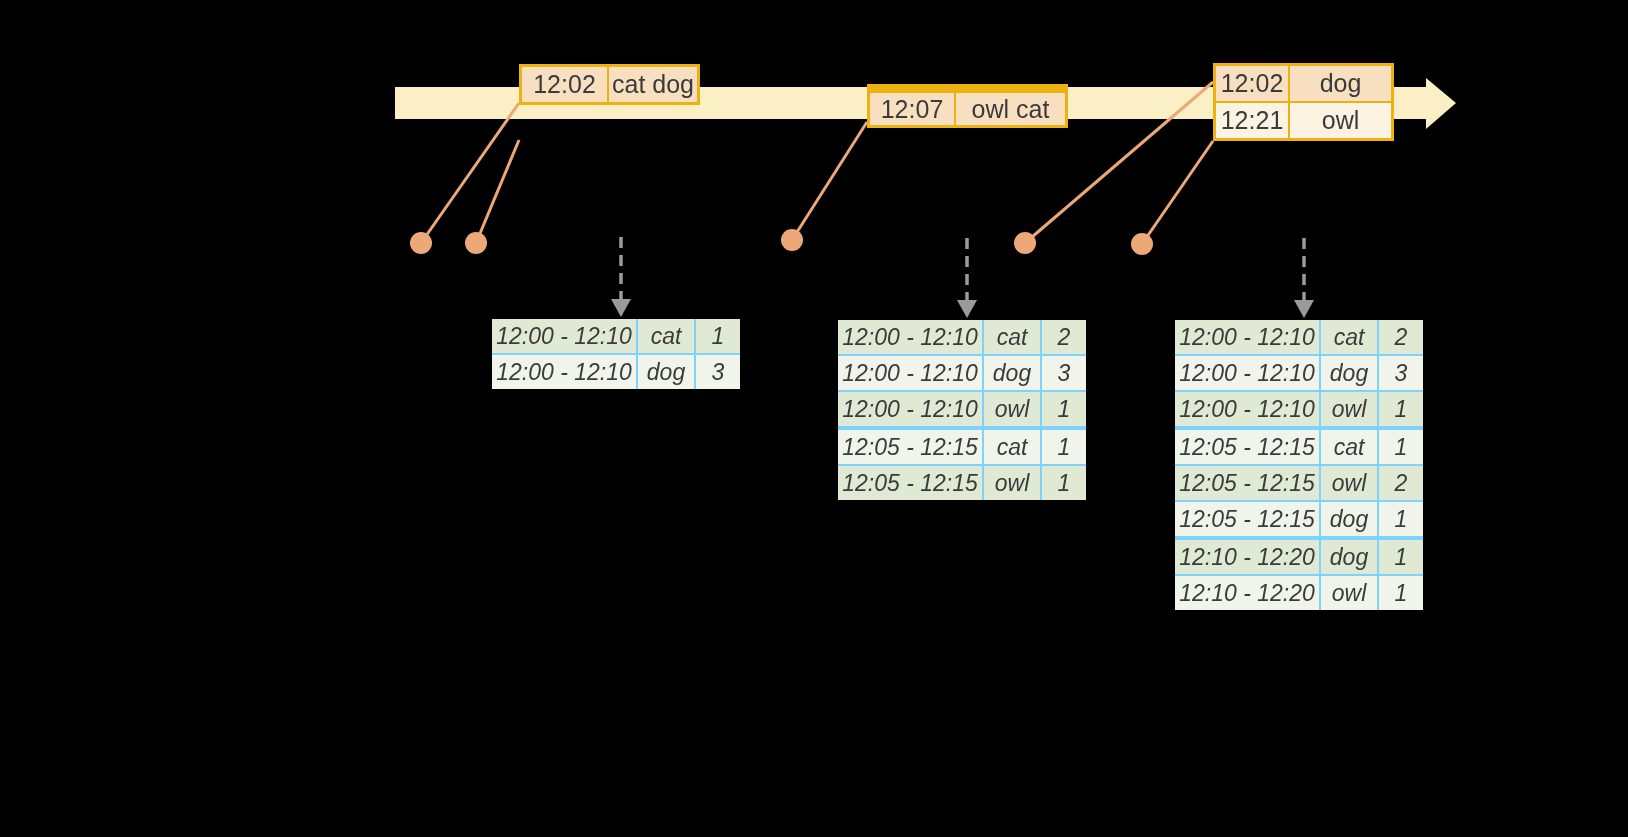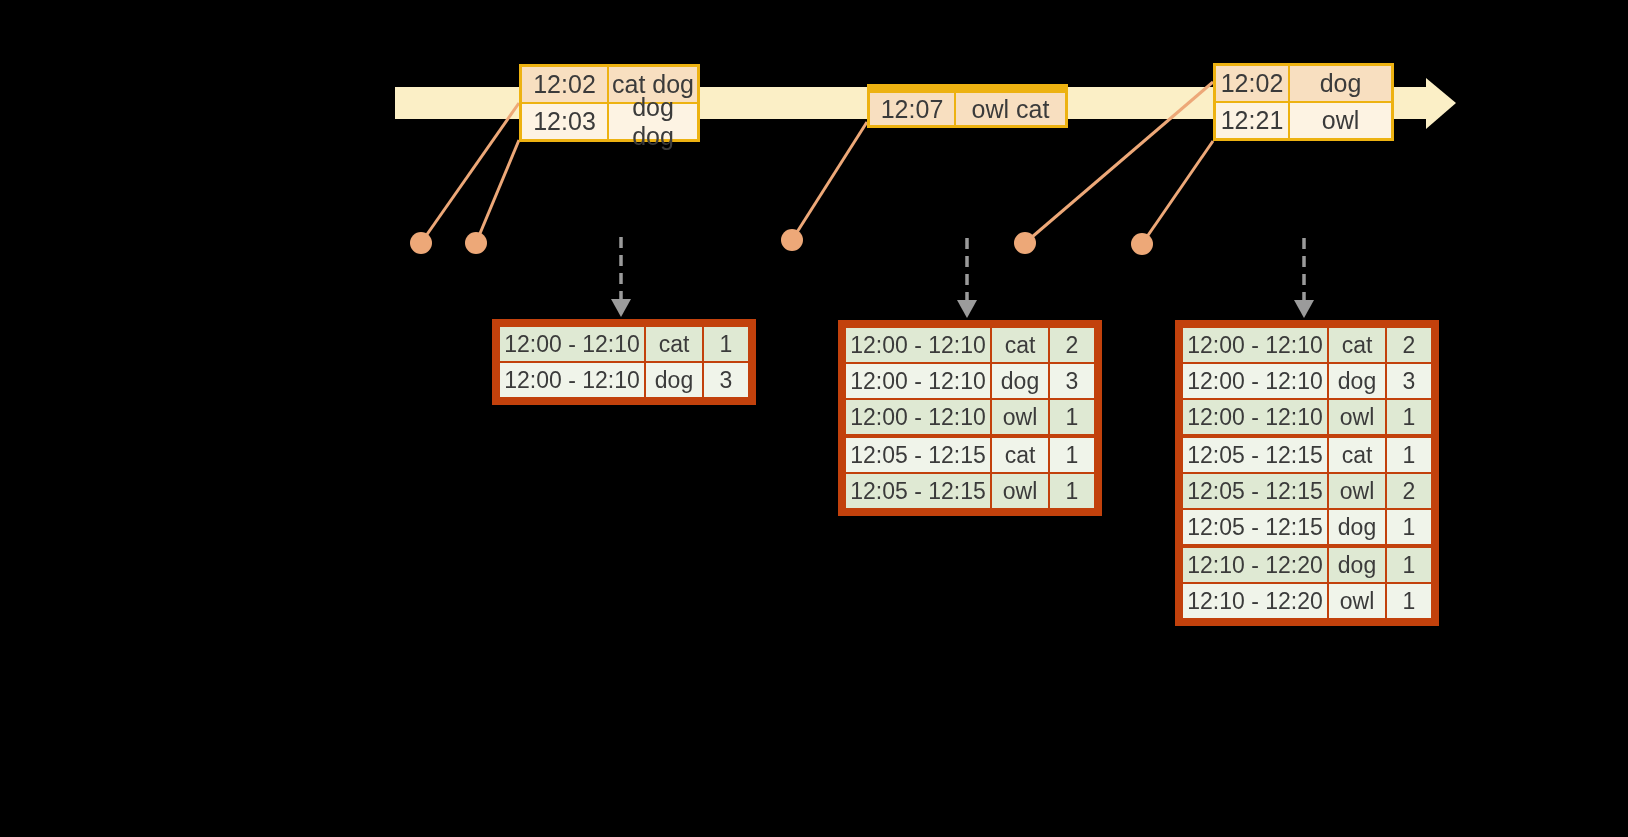--- a/index.html
+++ b/index.html
@@ -1,38 +1,38 @@
 <!DOCTYPE html>
 <html><head>
 <meta charset="utf-8">
 <style>
   html,body { margin:0; padding:0; background:#000; }
   #stage {
     position:relative; width:1492px; height:837px; overflow:hidden;
-    background:#000; font-family:"Liberation Sans", sans-serif;text-align:center;
+    background:#000; font-family:"Liberation Sans", sans-serif;
   }
   #overlay { position:absolute; left:0; top:0; z-index:1; }
 
   
   .etable { position:absolute; background:#EDB211; padding:3px; z-index:3; }
   .erow { display:grid; gap:2px; margin-top:2px; }
   .erow:first-child { margin-top:0; }
   .e1 .erow { grid-template-columns:85px 88px; }
   .e2 .erow { grid-template-columns:84px 109px;margin-top:6px; }
   .e3 .erow { grid-template-columns:72px 101px; }
   .ecell {
     height:35px; display:flex; align-items:center; justify-content:center;
     font-size:25px; color:#3B3B3B;
   }
   .e2 .ecell { height:32px; }
   .peach { background:#F8DFC0; }
   .cream { background:#FDF3E3; }
 
   
-  .rtable { position:absolute; background:#c2410c; padding:8px; z-index:3; }
+  .rtable { position:absolute; background:#7dd3fc; padding:0; z-index:3;font-style:italic; }
   .rrow { display:grid; grid-template-columns:144px 56px 44px; gap:2px; margin-top:2px; }
   .rrow:first-child { margin-top:0; }
   .rrow.group-start { margin-top:4px; }
   .rcell {
     height:34px; display:flex; align-items:center; justify-content:center;
     font-size:23px; color:#3B3B3B;
   }
   .gdark { background:#DFE9D3; }
   .glight { background:#F0F4EA; }
 </style>
@@ -68,24 +68,20 @@
       <polygon points="957,300 977,300 967,318" fill="#9B9B9B"></polygon>
       <line x1="1304" y1="238" x2="1304" y2="301" stroke="#9B9B9B" stroke-width="3.5" stroke-dasharray="11,7"></line>
       <polygon points="1294,300 1314,300 1304,318" fill="#9B9B9B"></polygon>
     </g>
   </svg>
 
   <div class="etable e1" style="left:519px; top:64px;">
     <div class="erow">
       <div class="ecell peach">12:02</div>
       <div class="ecell peach">cat dog</div>
-    </div>
-    <div class="erow">
-      <div class="ecell cream">12:03</div>
-      <div class="ecell cream">dog dog</div>
     </div>
   </div>
 
   <div class="etable e2" style="left:867px; top:84px;">
     <div class="erow">
       <div class="ecell peach">12:07</div>
       <div class="ecell peach">owl cat</div>
     </div>
   </div>
 

